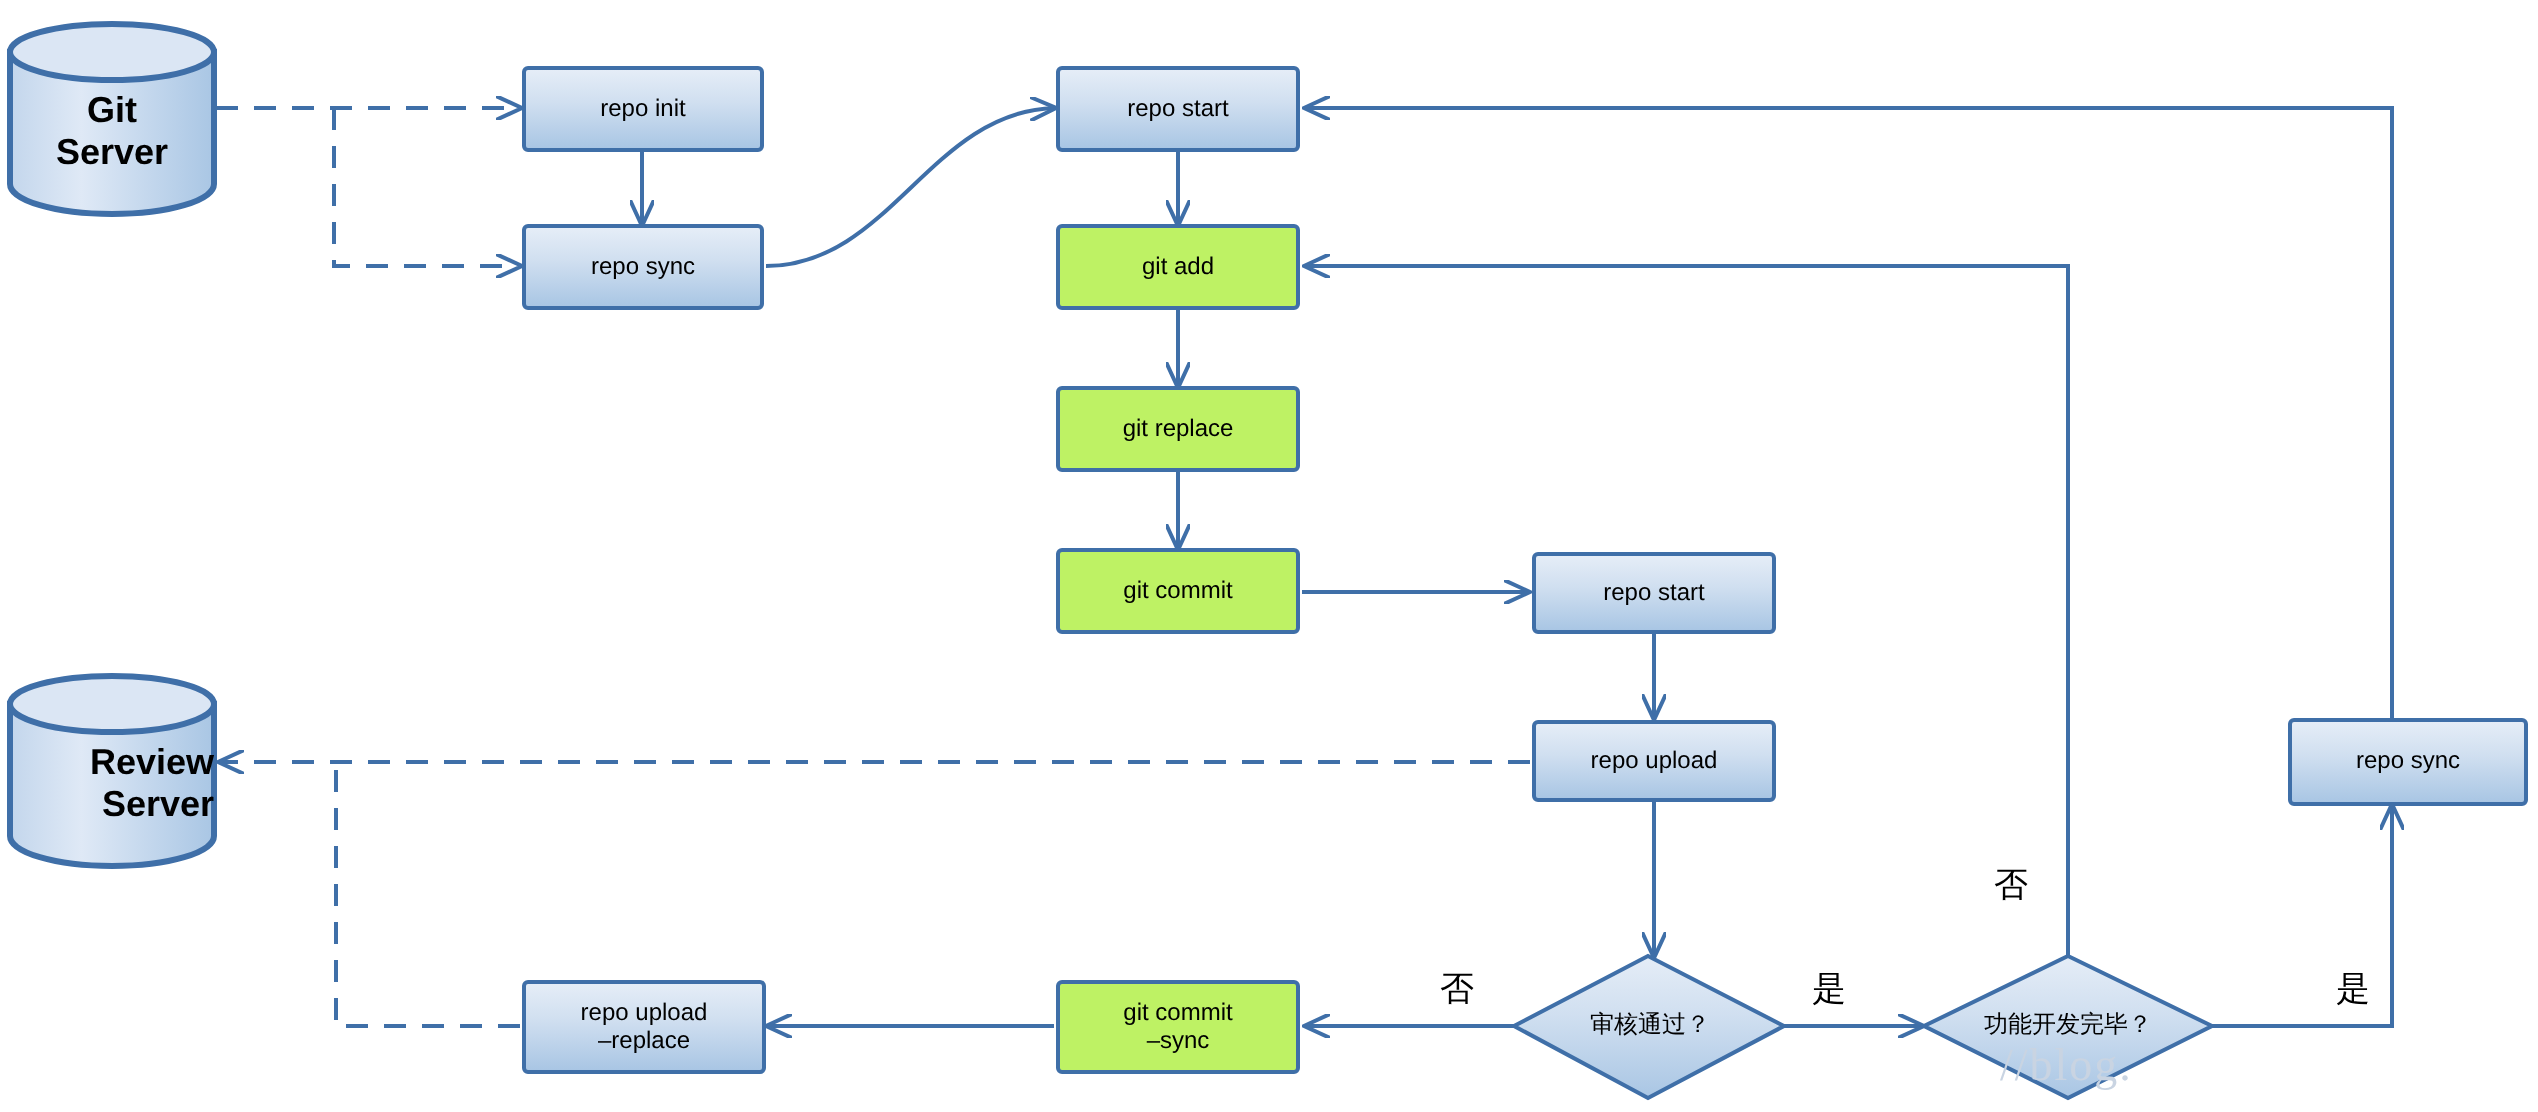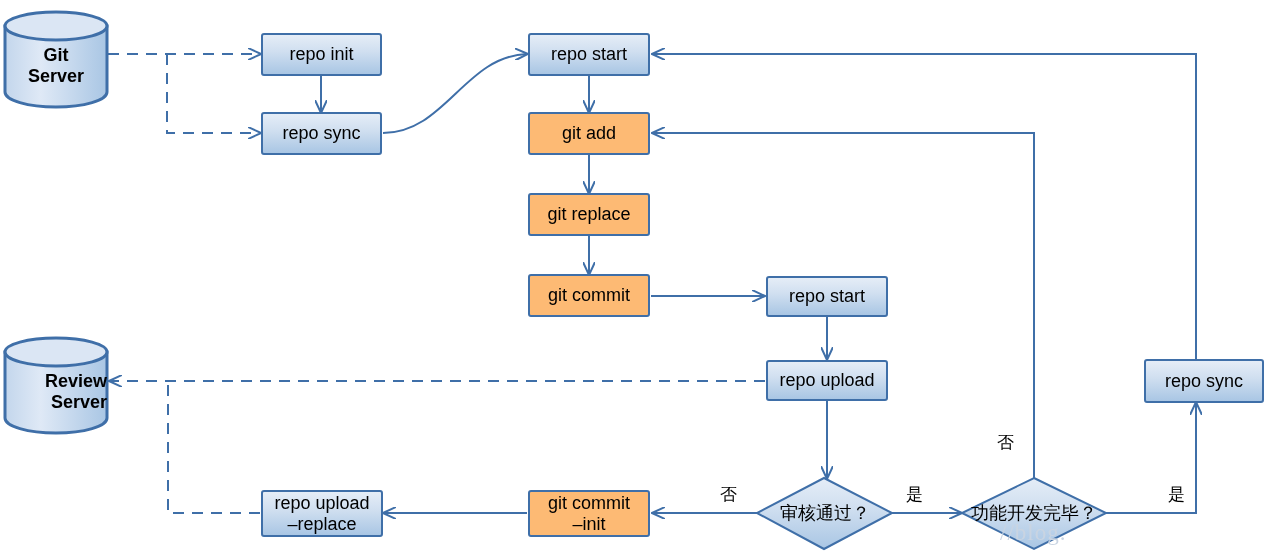--- a/index.html
+++ b/index.html
@@ -3,24 +3,24 @@
 <meta charset="utf-8">
 <style>
   html,body{margin:0;padding:0;background:#ffffff;}
   body{width:1269px;height:556px;overflow:hidden;
        font-family:"Liberation Sans","DejaVu Sans",sans-serif;}
   #canvas{position:relative;width:1269px;height:480px;}
   svg#wires{position:absolute;left:0;top:0;width:1269px;height:556px;}
   .node{position:absolute;box-sizing:border-box;
         display:flex;align-items:center;justify-content:center;
         text-align:center;line-height:1.15;color:#000000;
-        font-size:18px;}
+        font-size:12px;}
   .box{border:2px solid #3f6fa8;border-radius:3px;}
   .box.fill{background:linear-gradient(to bottom,#e5edf7 0%,#d0dff0 42%,#a9c6e4 100%);}
-  .box.plain{background:#fdba74;}
+  .box.plain{background:#bef264;}
   .cyl{color:#000;font-weight:bold;font-size:18px;}
   .cyl .lbl{position:relative;z-index:2;}
   .edge-label{position:absolute;font-size:17px;color:#000;}
   .wm{position:absolute;color:#c9d4e2;font-size:23px;
       font-family:"Liberation Serif",serif;letter-spacing:1px;}
 </style>
 </head>
 <body>
 
 <div id="canvas">
@@ -139,21 +139,21 @@
   <div class="node box fill" style="left:766px;top:360px;width:122px;height:41px;">
     <span>repo upload</span>
   </div>
 
   <div class="node box fill" style="left:1144px;top:359px;width:120px;height:44px;">
     <span>repo sync</span>
   </div>
 
   <div class="node box plain" style="left:528px;top:490px;width:122px;height:47px;flex-direction:column;">
     <span>git commit</span>
-    <span>–init</span>
+    <span>–sync</span>
   </div>
 
   <div class="node box fill" style="left:261px;top:490px;width:122px;height:47px;flex-direction:column;">
     <span>repo upload</span>
     <span>–replace</span>
   </div>
 
   <div class="node" style="left:757px;top:495px;width:136px;height:36px;">
     <span>审核通过？</span>
   </div>

